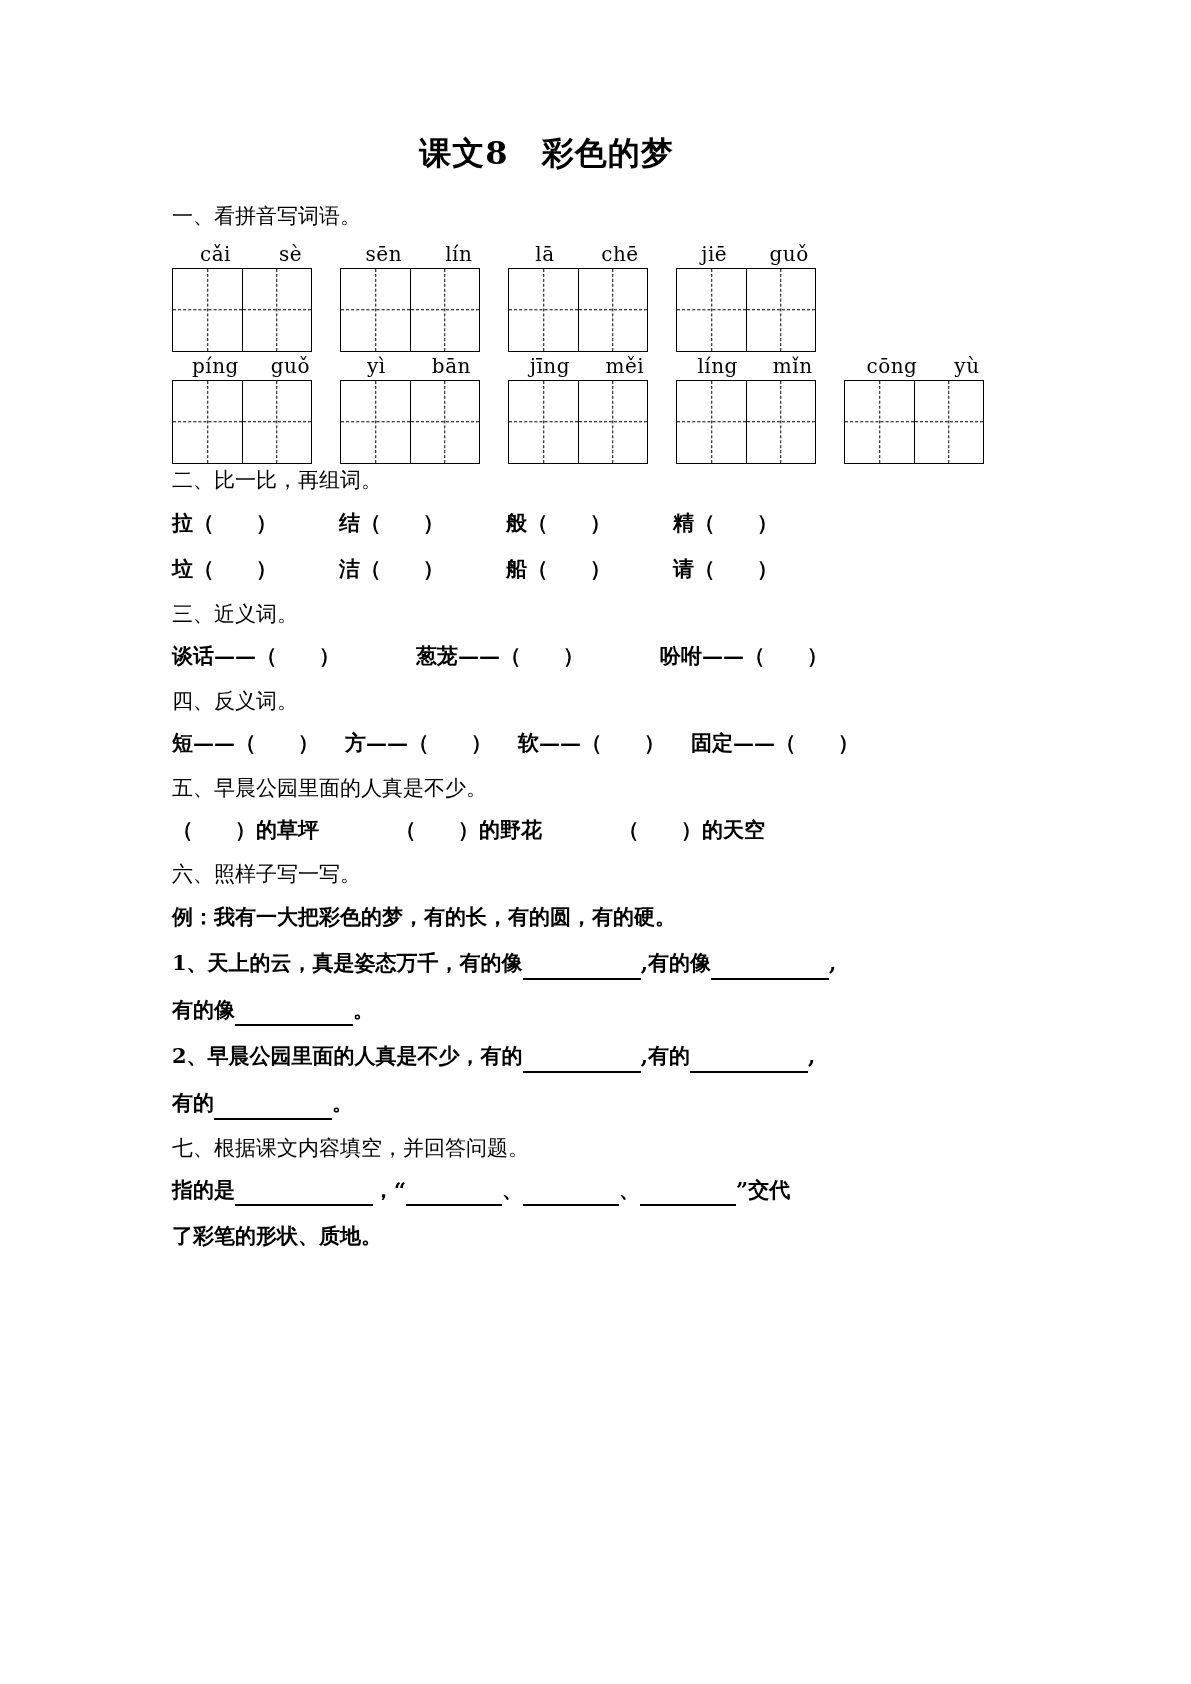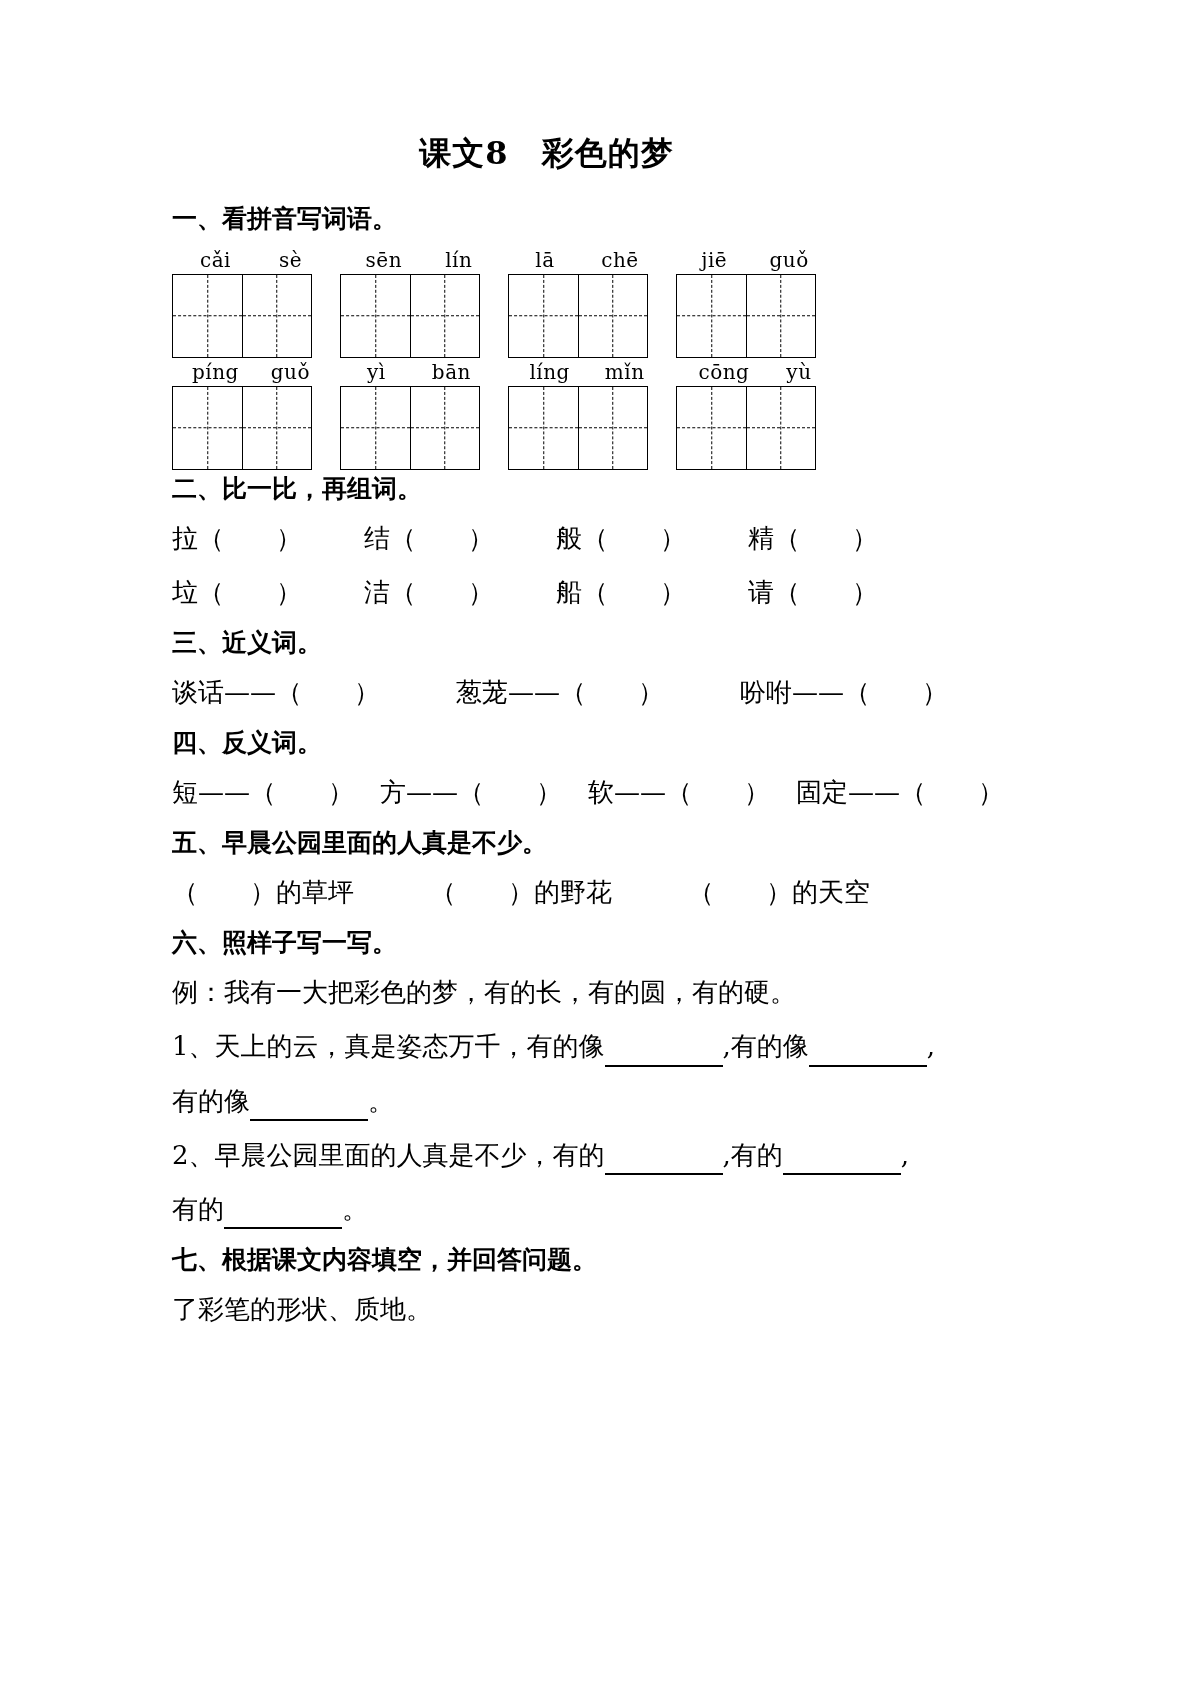--- a/index.html
+++ b/index.html
@@ -25,28 +25,28 @@
   .title {
     text-align: center;
     font-size: 32px;
     font-weight: bold;
     letter-spacing: 1px;
     margin: 0 0 26px 0;
     font-family: "DejaVu Serif", "Liberation Serif", serif;
     padding-right: 110px;
   }
   .sec-head {
-    font-size: 25px;
-    font-weight: bold;
+    font-size: 21px;
+    font-weight: normal;
     margin: 0 0 12px 0;
     line-height: 1.35;
   }
   .line {
-    font-size: 26px;
-    font-weight: normal;
+    font-size: 21px;
+    font-weight: bold;
     line-height: 1.55;
     margin: 0 0 14px 0;
     white-space: nowrap;
   }
 
   
   .pinyin-block { margin: 4px 0 2px 0; }
   .pinyin-row {
     display: flex;
     gap: 0;
@@ -188,20 +188,30 @@
           <span>yì</span>
           <span>bān</span>
         </div>
         <div class="tianzi">
             <div class="cell"></div>
             <div class="cell"></div>
           </div>
       </div>
       <div class="word-group">
         <div class="pinyin">
+          <span>jīng</span>
+          <span>měi</span>
+        </div>
+        <div class="tianzi">
+            <div class="cell"></div>
+            <div class="cell"></div>
+          </div>
+      </div>
+      <div class="word-group">
+        <div class="pinyin">
           <span>líng</span>
           <span>mǐn</span>
         </div>
         <div class="tianzi">
             <div class="cell"></div>
             <div class="cell"></div>
           </div>
       </div>
       <div class="word-group">
         <div class="pinyin">
@@ -248,15 +258,18 @@
     <span>有的像</span><span class="blank b-md"></span><span>。</span>
   </div>
   <div class="line">
     <span>2、早晨公园里面的人真是不少，有的</span><span class="blank b-md"></span><span>,有的</span><span class="blank b-md"></span><span>,</span>
   </div>
   <div class="line">
     <span>有的</span><span class="blank b-md"></span><span>。</span>
   </div>
 
   <div class="sec-head">七、根据课文内容填空，并回答问题。</div>
+  <div class="line">
+    <span>指的是</span><span class="blank b-lg"></span><span>，“</span><span class="blank b-sm"></span><span>、</span><span class="blank b-sm"></span><span>、</span><span class="blank b-sm"></span><span>”交代</span>
+  </div>
   <div class="line">了彩笔的形状、质地。</div>
 
 </div>
 
 </body></html>

